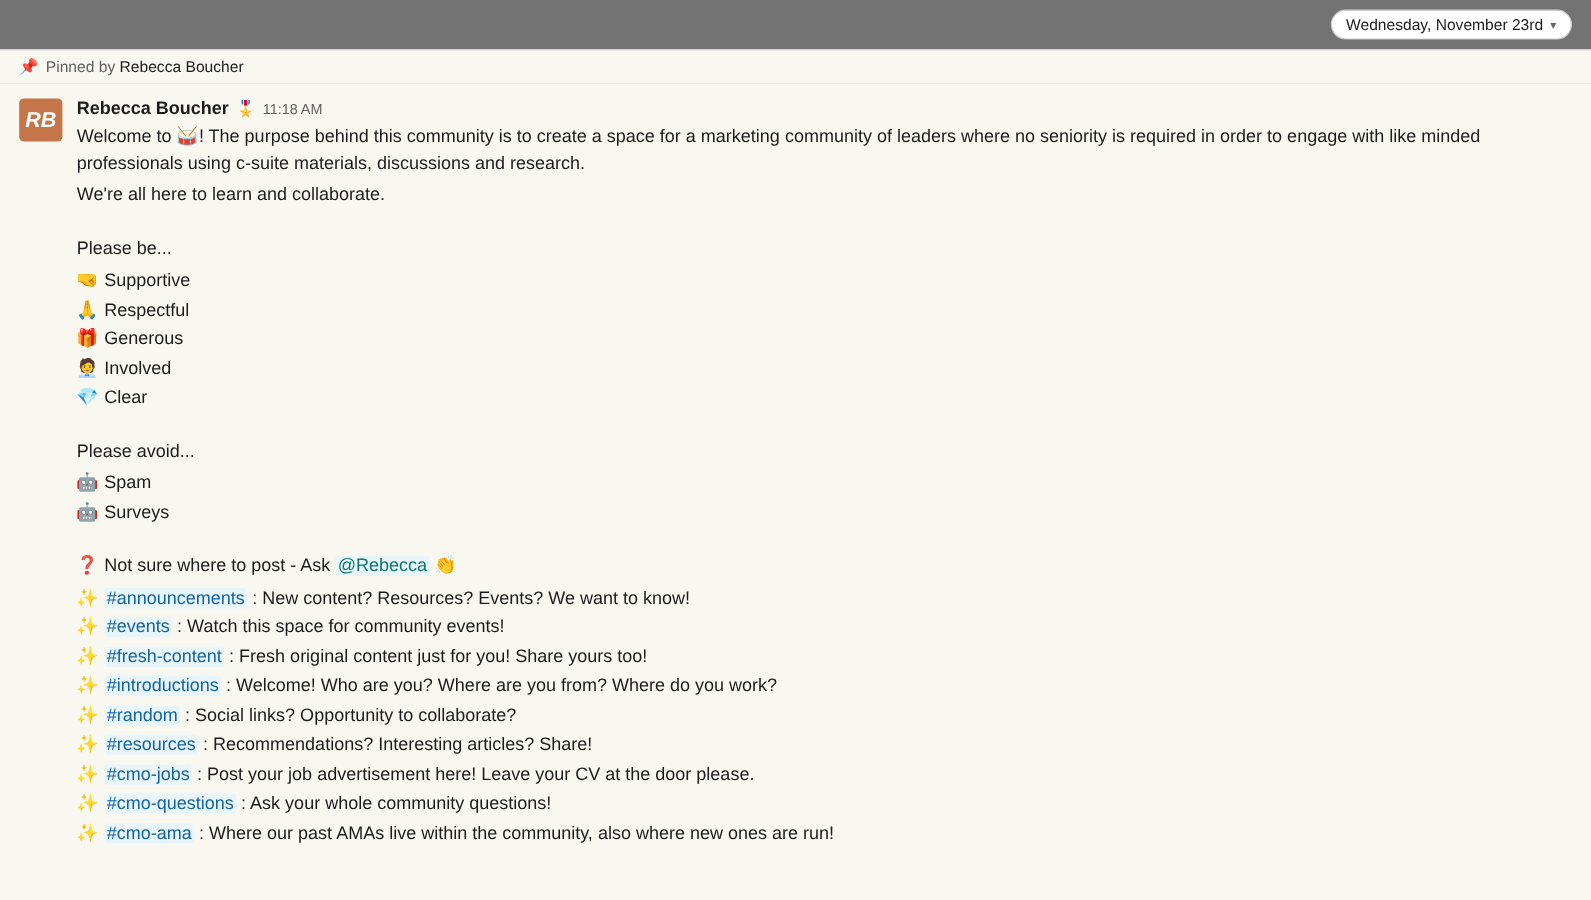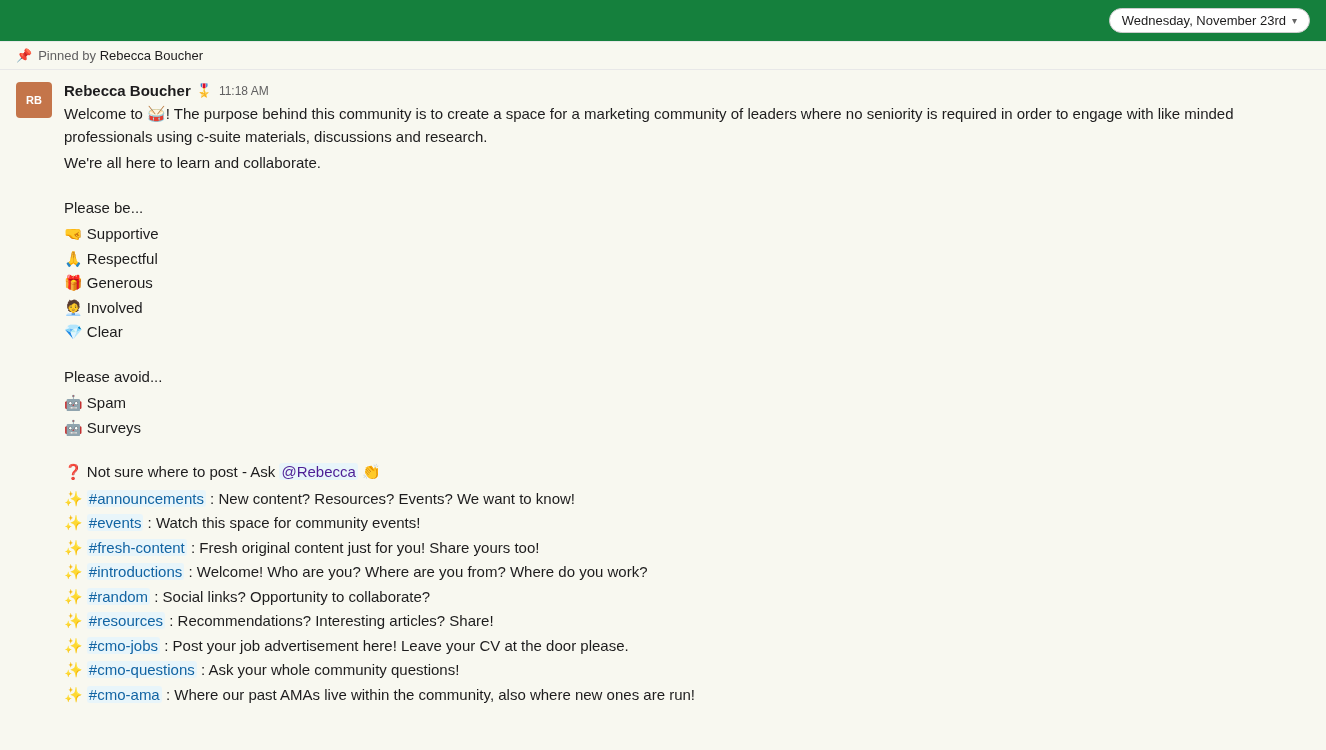--- a/index.html
+++ b/index.html
@@ -10,21 +10,21 @@
       color: #1d1c1d;
       width: 1326px;
       min-height: 750px;
     }
 
     .top-bar {
       display: flex;
       align-items: center;
       justify-content: flex-end;
       padding: 8px 16px;
-      background: #15803d;
+      background: #737373;
       border-bottom: 1px solid #e8e8e8;
     }
 
     .date-badge {
       display: flex;
       align-items: center;
       gap: 6px;
       border: 1px solid #ccc;
       border-radius: 20px;
       padding: 4px 12px;
@@ -70,21 +70,22 @@
       width: 36px;
       height: 36px;
       border-radius: 4px;
       background: #c4754a;
       flex-shrink: 0;
       display: flex;
       align-items: center;
       justify-content: center;
       color: white;
       font-weight: bold;
-      font-size: 11px;
+      font-size: 18px;
+      font-style: italic;
     }
 
     .message-body {
       flex: 1;
     }
 
     .message-header {
       display: flex;
       align-items: center;
       gap: 6px;
@@ -123,21 +124,21 @@
     .channel-link {
       color: #1264a3;
       text-decoration: none;
       background: #e8f5fa;
       border-radius: 3px;
       padding: 0 2px;
       font-weight: 500;
     }
 
     .mention-link {
-      color: #4c1d95;
+      color: #0f766e;
       text-decoration: none;
       background: #e8f5fa;
       border-radius: 3px;
       padding: 0 2px;
       font-weight: 500;
     }
 
     .section-gap {
       margin-top: 22px;
     }

